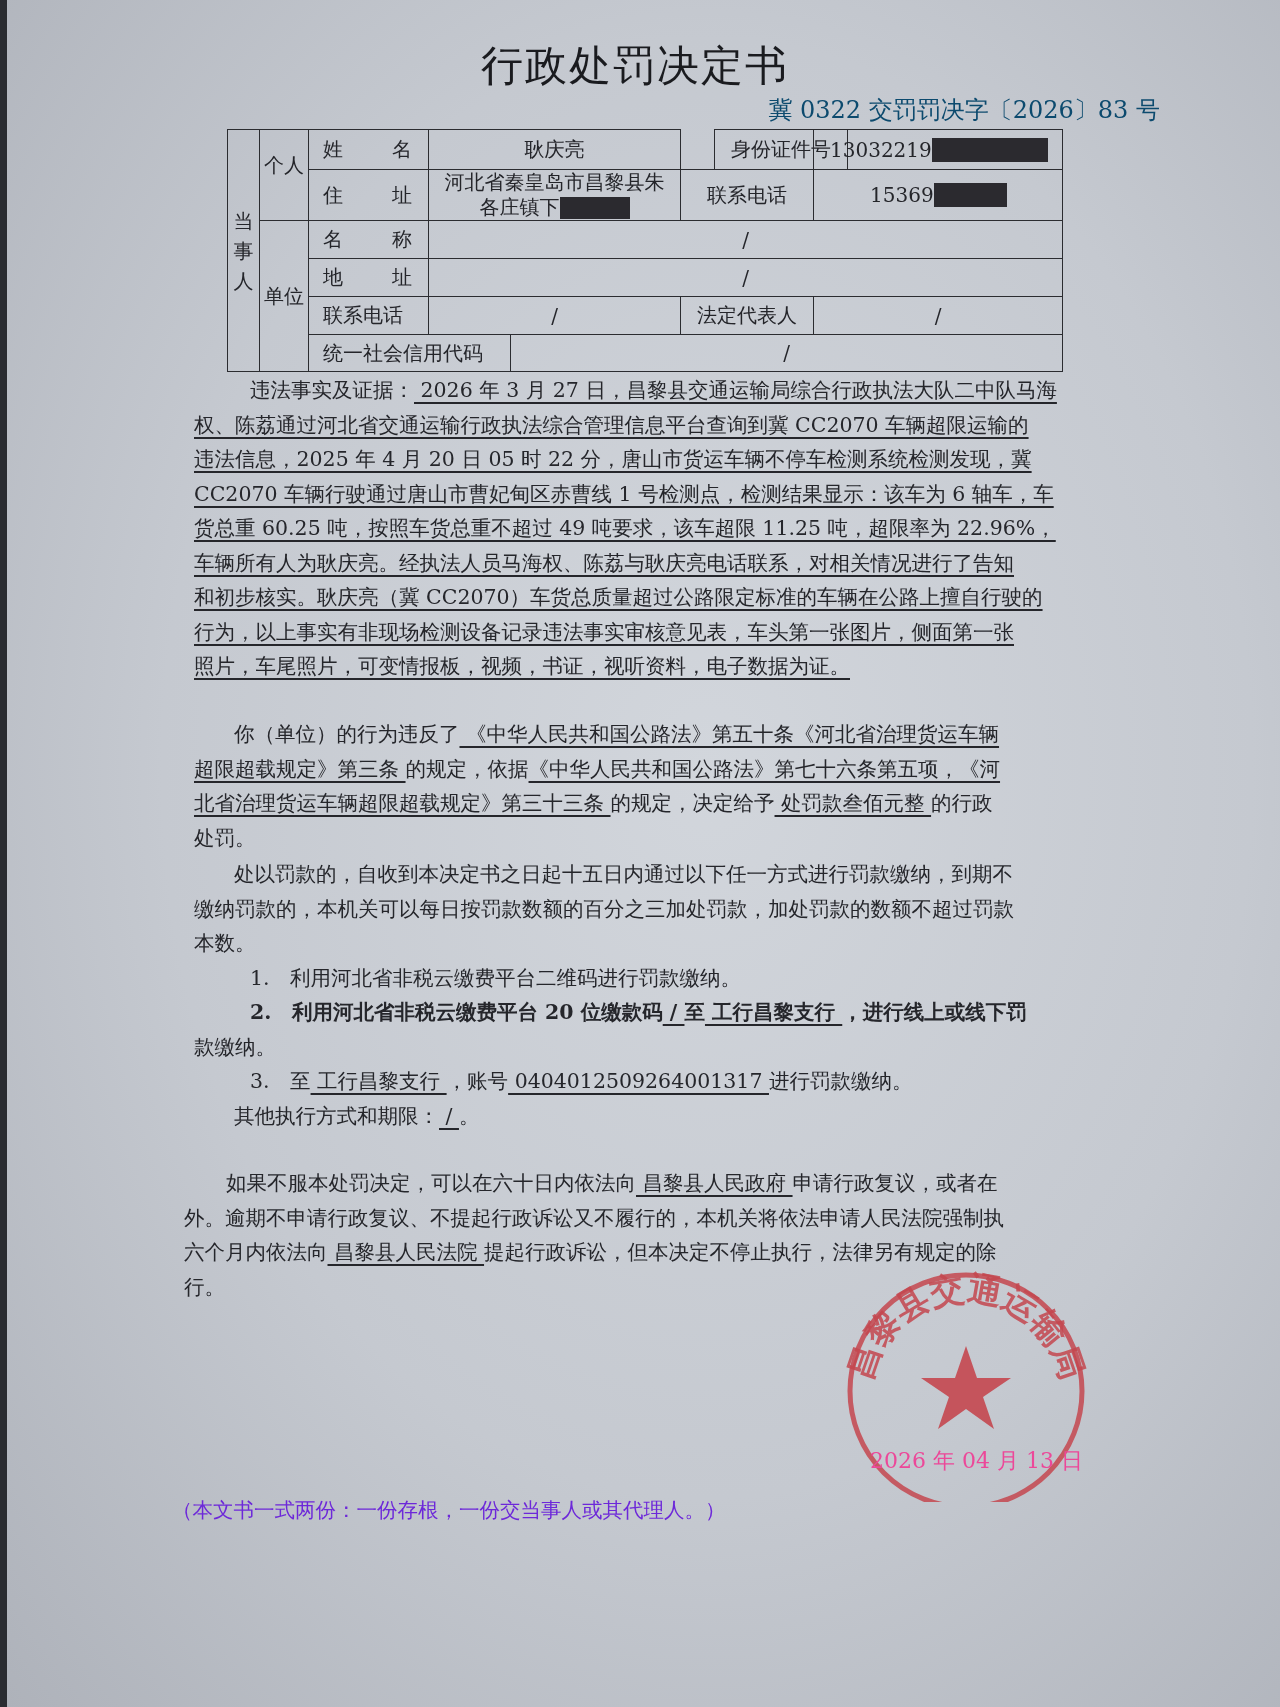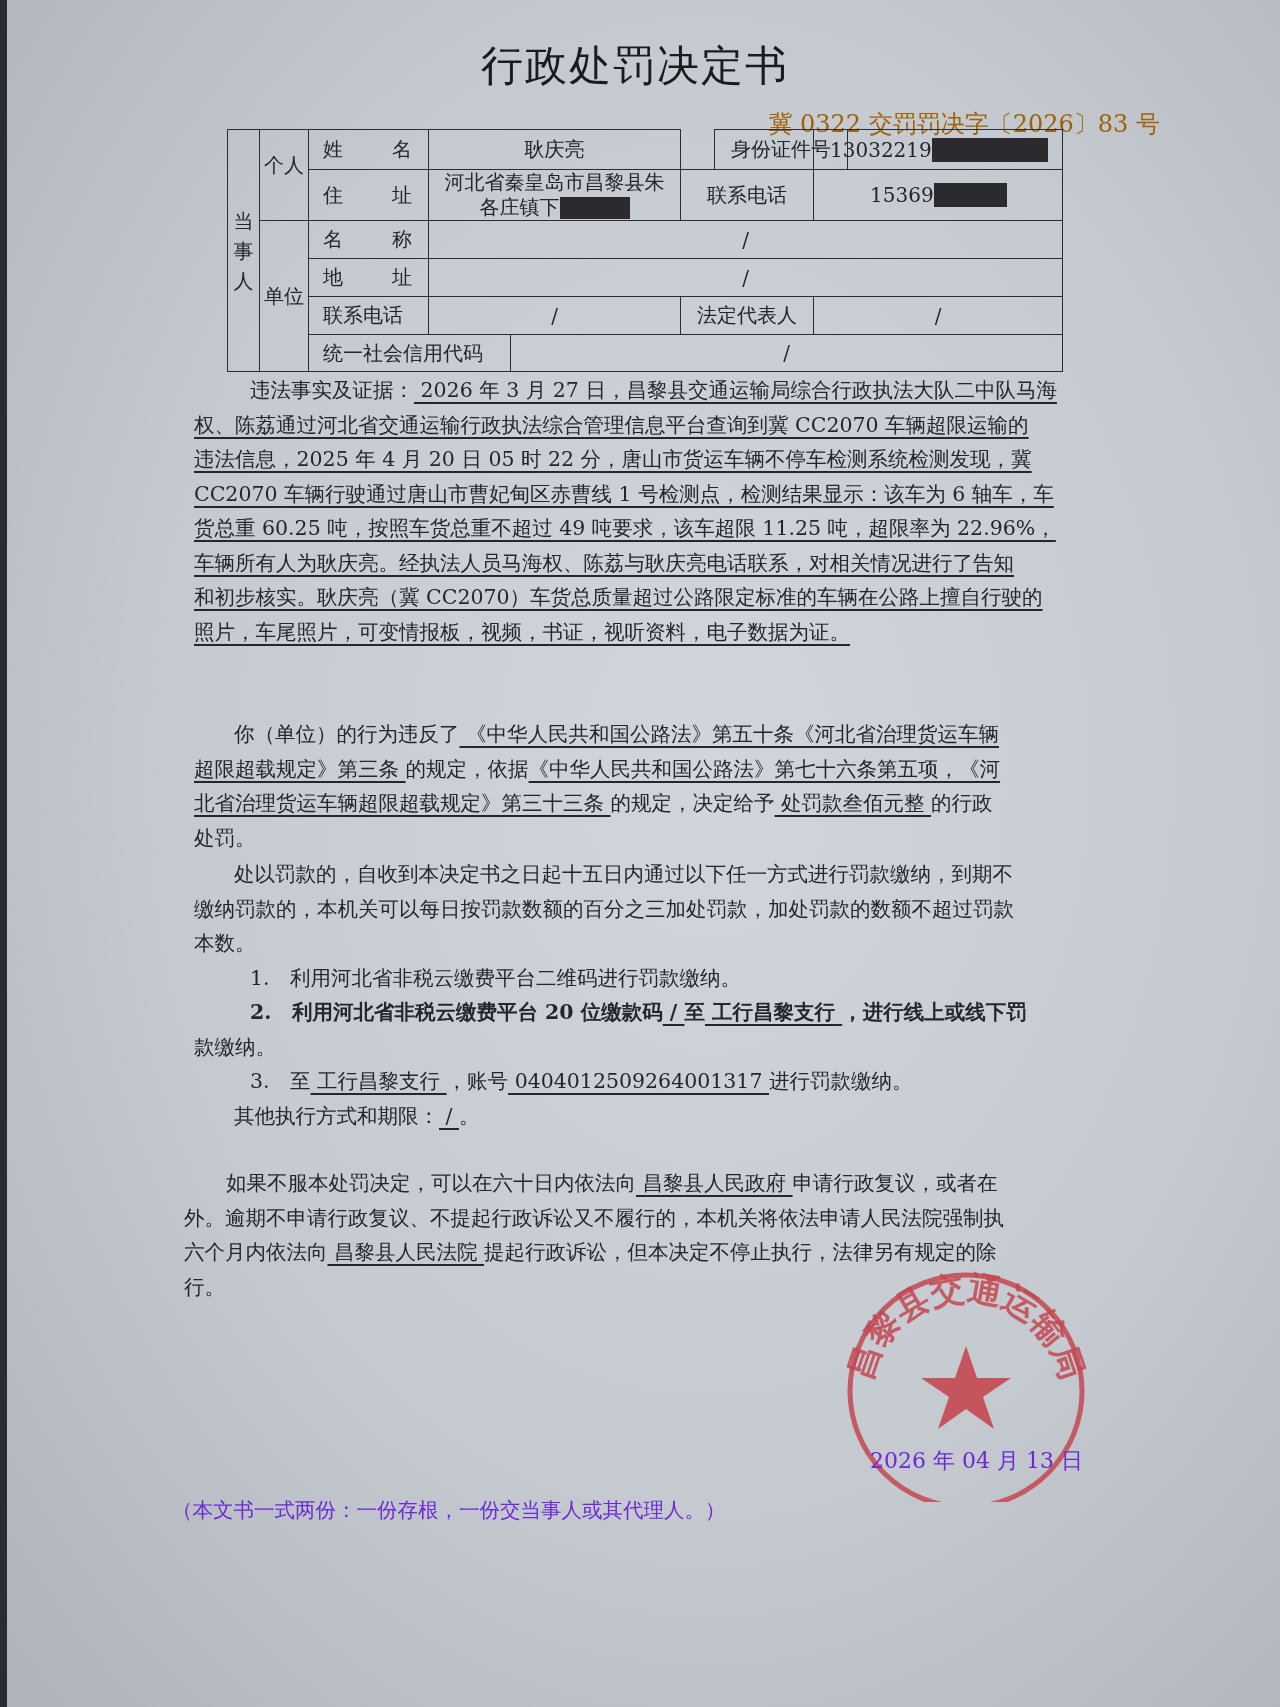--- a/index.html
+++ b/index.html
@@ -13,21 +13,21 @@
   .paper {
     position: absolute; left: 7px; top: 0; width: 1273px; height: 1707px;
     background: radial-gradient(ellipse at 55% 45%, #d2d6dc 0%, #c5c9d0 55%, #aeb2ba 100%);
   }
   .title {
     position: absolute; left: 0; top: 38px; width: 1440px; text-align: center;
     font-family: "DejaVu Sans", "Liberation Sans", sans-serif;
     font-size: 42px; letter-spacing: 2px; color: #1a1b1f; margin-left: -85px;
   }
   .docno {
-    position: absolute; right: 120px; top: 108px; font-size: 24px; color: #a16207;
+    position: absolute; right: 120px; top: 94px; font-size: 24px; color: #0c4a6e;
   }
 
   
   .tbl { position: absolute; left: 228px; top: 130px; width: 836px; height: 243px; }
   .tbl .cell {
     position: absolute; border: 1.6px solid #2b2c30; box-sizing: border-box;
     display: flex; align-items: center; justify-content: center; font-size: 20px; color: #24252a;
     margin-left: -1px; margin-top: -1px;
   }
   .tbl .lbl-spread { justify-content: space-between; padding: 0 16px 0 14px; }
@@ -36,21 +36,21 @@
   .redact { display: inline-block; background: #2b2a2f; height: 24px; vertical-align: middle; }
 
   
   .para { position: absolute; font-size: 20.5px; line-height: 34.5px; color: #25262b; }
   .u { text-decoration: underline; text-underline-offset: 5px; text-decoration-thickness: 1.5px; }
 
   .seal {
     position: absolute; left: 832px; top: 1266px; width: 268px; height: 236px;
   }
   .seal-date {
-    position: absolute; left: 870px; top: 1446px; font-size: 22px; color: #6d28d9;
+    position: absolute; left: 870px; top: 1446px; font-size: 22px; color: #ec4899;
   }
   .footnote {
     position: absolute; left: 172px; top: 1496px; font-size: 20.5px; color: #6d28d9;
   }
 </style>
 </head>
 <body>
 
 <div class="edge-strip"></div>
 <div class="paper"></div>
@@ -144,20 +144,21 @@
 </div>
 
 <div class="para" style="left:194px;top:373px;width:900px;">
   <div style="padding-left:56px;"><span>违法事实及证据：</span><span class="u"> 2026 年 3 月 27 日，昌黎县交通运输局综合行政执法大队二中队马海</span></div>
   <div class="u">权、陈荔通过河北省交通运输行政执法综合管理信息平台查询到冀 CC2070 车辆超限运输的</div>
   <div class="u">违法信息，2025 年 4 月 20 日 05 时 22 分，唐山市货运车辆不停车检测系统检测发现，冀</div>
   <div class="u">CC2070 车辆行驶通过唐山市曹妃甸区赤曹线 1 号检测点，检测结果显示：该车为 6 轴车，车</div>
   <div class="u">货总重 60.25 吨，按照车货总重不超过 49 吨要求，该车超限 11.25 吨，超限率为 22.96%，</div>
   <div class="u">车辆所有人为耿庆亮。经执法人员马海权、陈荔与耿庆亮电话联系，对相关情况进行了告知</div>
   <div class="u">和初步核实。耿庆亮（冀 CC2070）车货总质量超过公路限定标准的车辆在公路上擅自行驶的</div>
+  <div class="u">行为，以上事实有非现场检测设备记录违法事实审核意见表，车头第一张图片，侧面第一张</div>
   <div class="u">照片，车尾照片，可变情报板，视频，书证，视听资料，电子数据为证。</div>
 </div>
 
 <div class="para" style="left:194px;top:717px;width:900px;">
   <div style="padding-left:40px;">
     <span>你（单位）的行为违反了</span><span class="u"> 《中华人民共和国公路法》第五十条《河北省治理货运车辆</span>
   </div>
   <div>
     <span class="u">超限超载规定》第三条 </span><span>的规定，依据</span><span class="u">《中华人民共和国公路法》第七十六条第五项，《河</span>
   </div>

